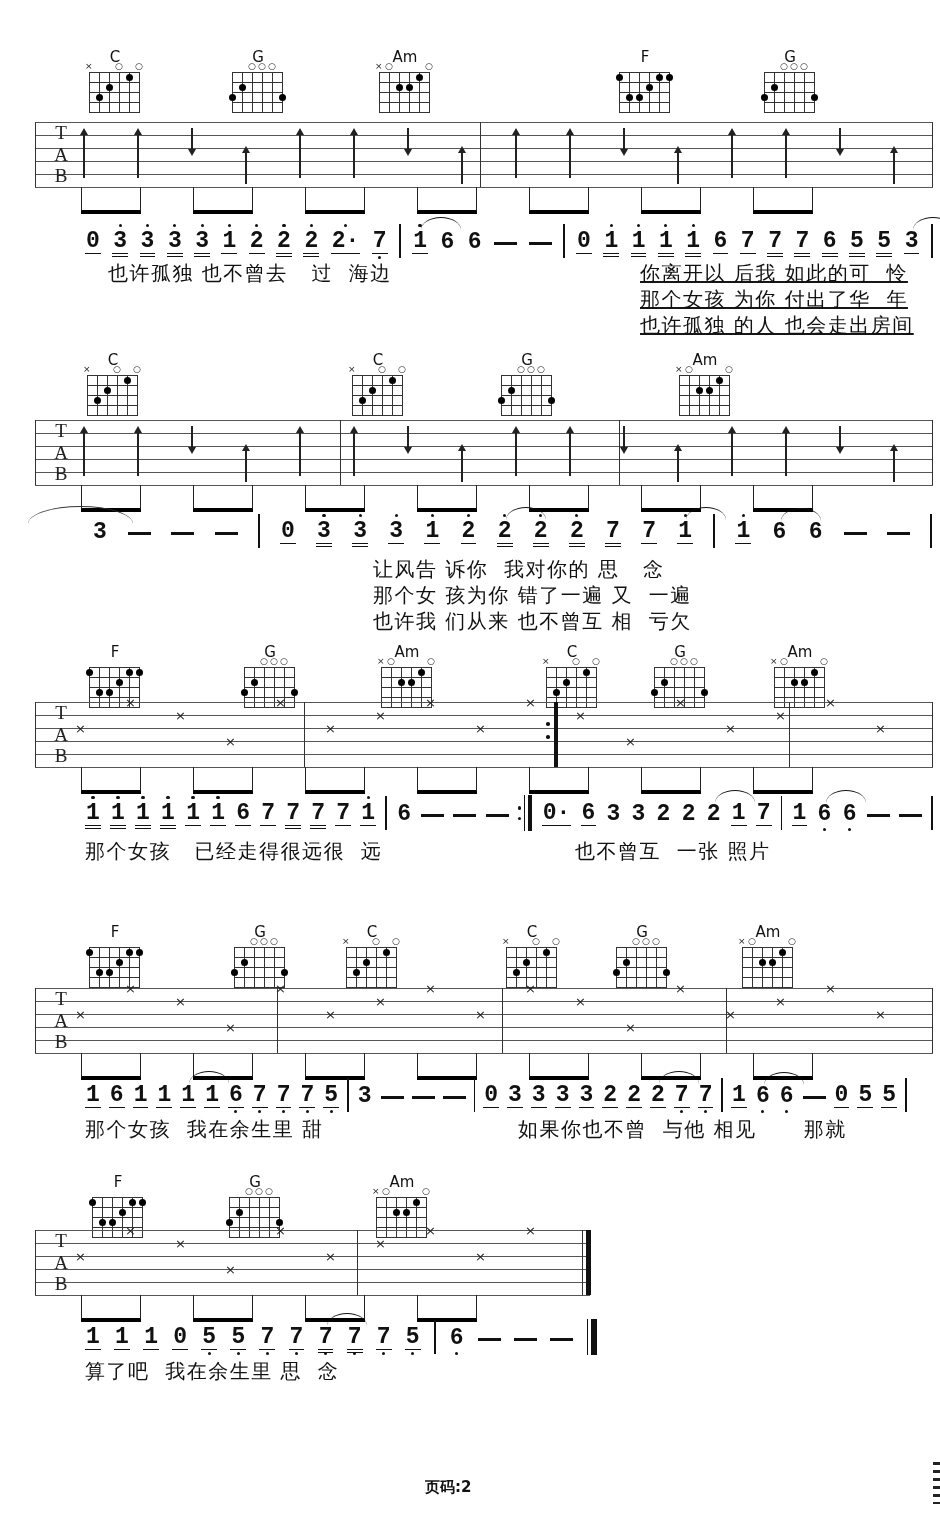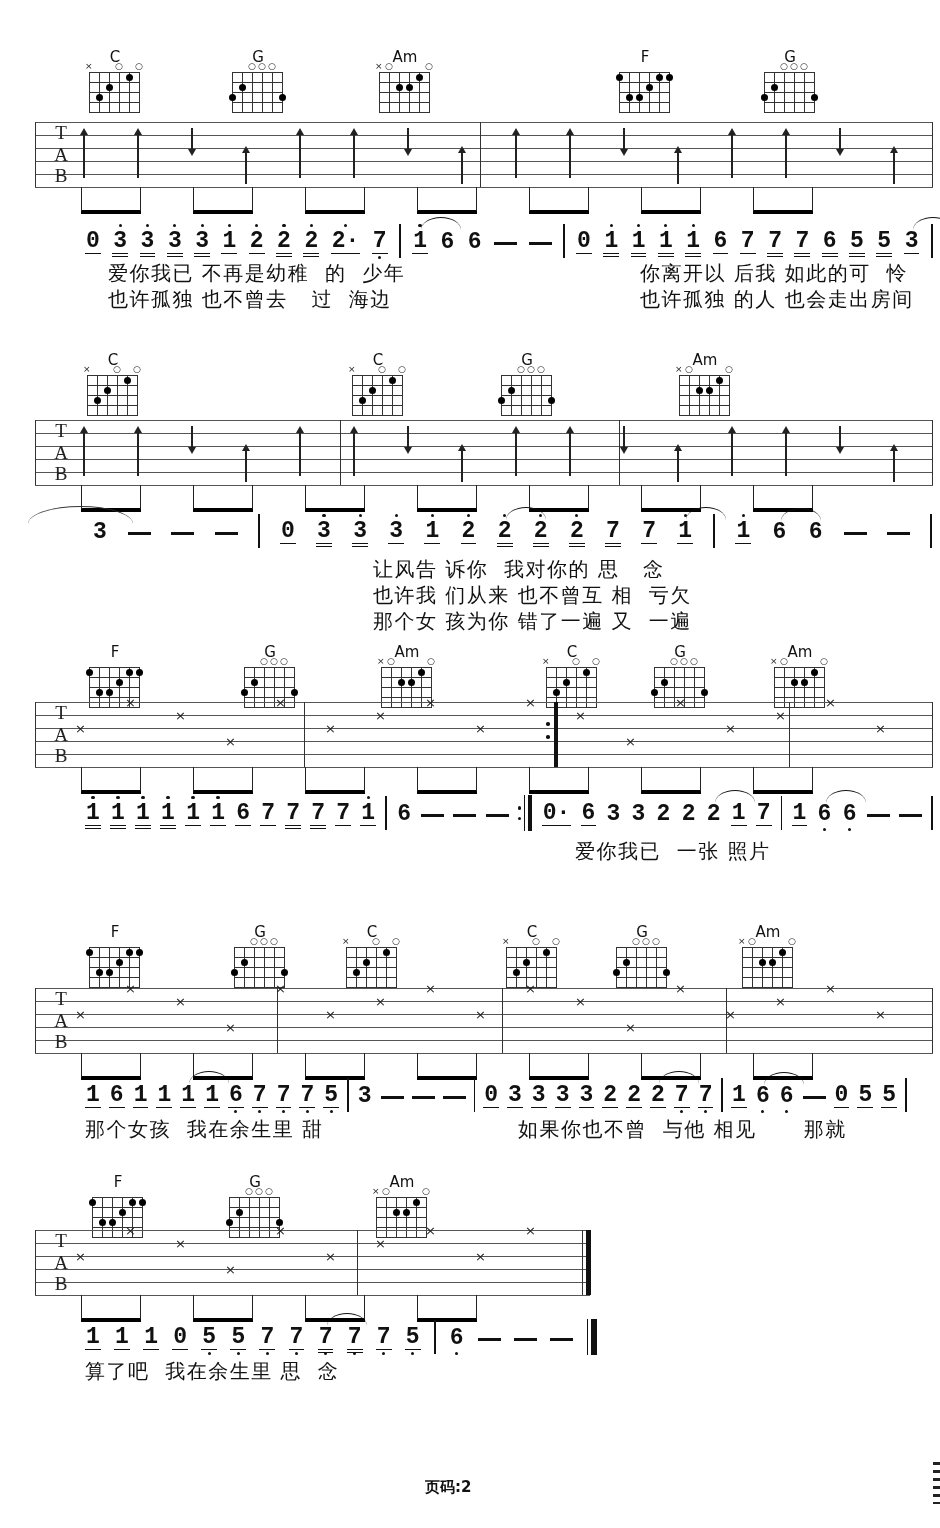--- a/index.html
+++ b/index.html
@@ -343,25 +343,25 @@
           </div>
           <div class="tok u1">
             <div class="ad"></div>
             <span class="n">3</span>
             <div class="bd"></div>
             <div class="arcmark"></div>
           </div>
           <div class="bartok"></div>
         </div>
         <div class="lyrcol" style="left: 108px; top: 260px;">
-          <div class="lyrrow">爱你我已 不再是幼稚  的  少年</div>
           <div class="lyrrow">也许孤独 也不曾去   过  海边</div>
         </div>
-        <div class="lyrcol" style="left: 640px; top: 260px;">
+        <div class="lyrcol" style="left: 640px; top: 260px; text-decoration: underline;">
           <div class="lyrrow">你离开以 后我 如此的可  怜</div>
+          <div class="lyrrow">那个女孩 为你 付出了华  年</div>
           <div class="lyrrow">也许孤独 的人 也会走出房间</div>
         </div>
       </div>
       <div style="position: absolute; left: 0px; top: 0px; width: 940px;">
         <div class="chord" style="left: 87px; top: 375px;">
           <div class="cname">C</div>
           <div class="grid">
             <div class="mk" style="left: -4px;">×</div>
             <div class="mk" style="left: 26px;">○</div>
             <div class="mk" style="left: 46px;">○</div>
@@ -562,22 +562,22 @@
             <span class="n">6</span>
             <div class="bd"></div>
           </div>
           <div class="dashtok"></div>
           <div class="dashtok"></div>
           <div class="bartok"></div>
         </div>
         <div class="leadarc" style="left: 28px; top: 506px; width: 105px;"></div>
         <div class="lyrcol" style="left: 373px; top: 556px;">
           <div class="lyrrow">让风告 诉你  我对你的 思   念</div>
+          <div class="lyrrow">那个女 孩为你 错了一遍 又  一遍</div>
           <div class="lyrrow">也许我 们从来 也不曾互 相  亏欠</div>
-          <div class="lyrrow">那个女 孩为你 错了一遍 又  一遍</div>
         </div>
       </div>
       <div style="position: absolute; left: 0px; top: 0px; width: 940px;">
         <div class="chord" style="left: 89px; top: 667px;">
           <div class="cname">F</div>
           <div class="grid">
             <div class="dot" style="left: -3.5px; top: 1.5px;"></div>
             <div class="dot" style="left: 36.5px; top: 1.5px;"></div>
             <div class="dot" style="left: 46.5px; top: 1.5px;"></div>
             <div class="dot" style="left: 26.5px; top: 11.5px;"></div>
@@ -851,23 +851,24 @@
             <span class="n">6</span>
             <div class="bd">
               <div class="odot"></div>
             </div>
           </div>
           <div class="dashtok"></div>
           <div class="dashtok"></div>
           <div class="bartok"></div>
         </div>
         <div class="lyrcol" style="left: 85px; top: 838px;">
+          <div class="lyrrow">那个女孩   已经走得很远很  远</div>
         </div>
         <div class="lyrcol" style="left: 575px; top: 838px;">
-          <div class="lyrrow">爱你我已  一张 照片</div>
+          <div class="lyrrow">也不曾互  一张 照片</div>
         </div>
       </div>
       <div style="position: absolute; left: 0px; top: 0px; width: 940px;">
         <div class="chord" style="left: 89px; top: 947px;">
           <div class="cname">F</div>
           <div class="grid">
             <div class="dot" style="left: -3.5px; top: 1.5px;"></div>
             <div class="dot" style="left: 36.5px; top: 1.5px;"></div>
             <div class="dot" style="left: 46.5px; top: 1.5px;"></div>
             <div class="dot" style="left: 26.5px; top: 11.5px;"></div>

